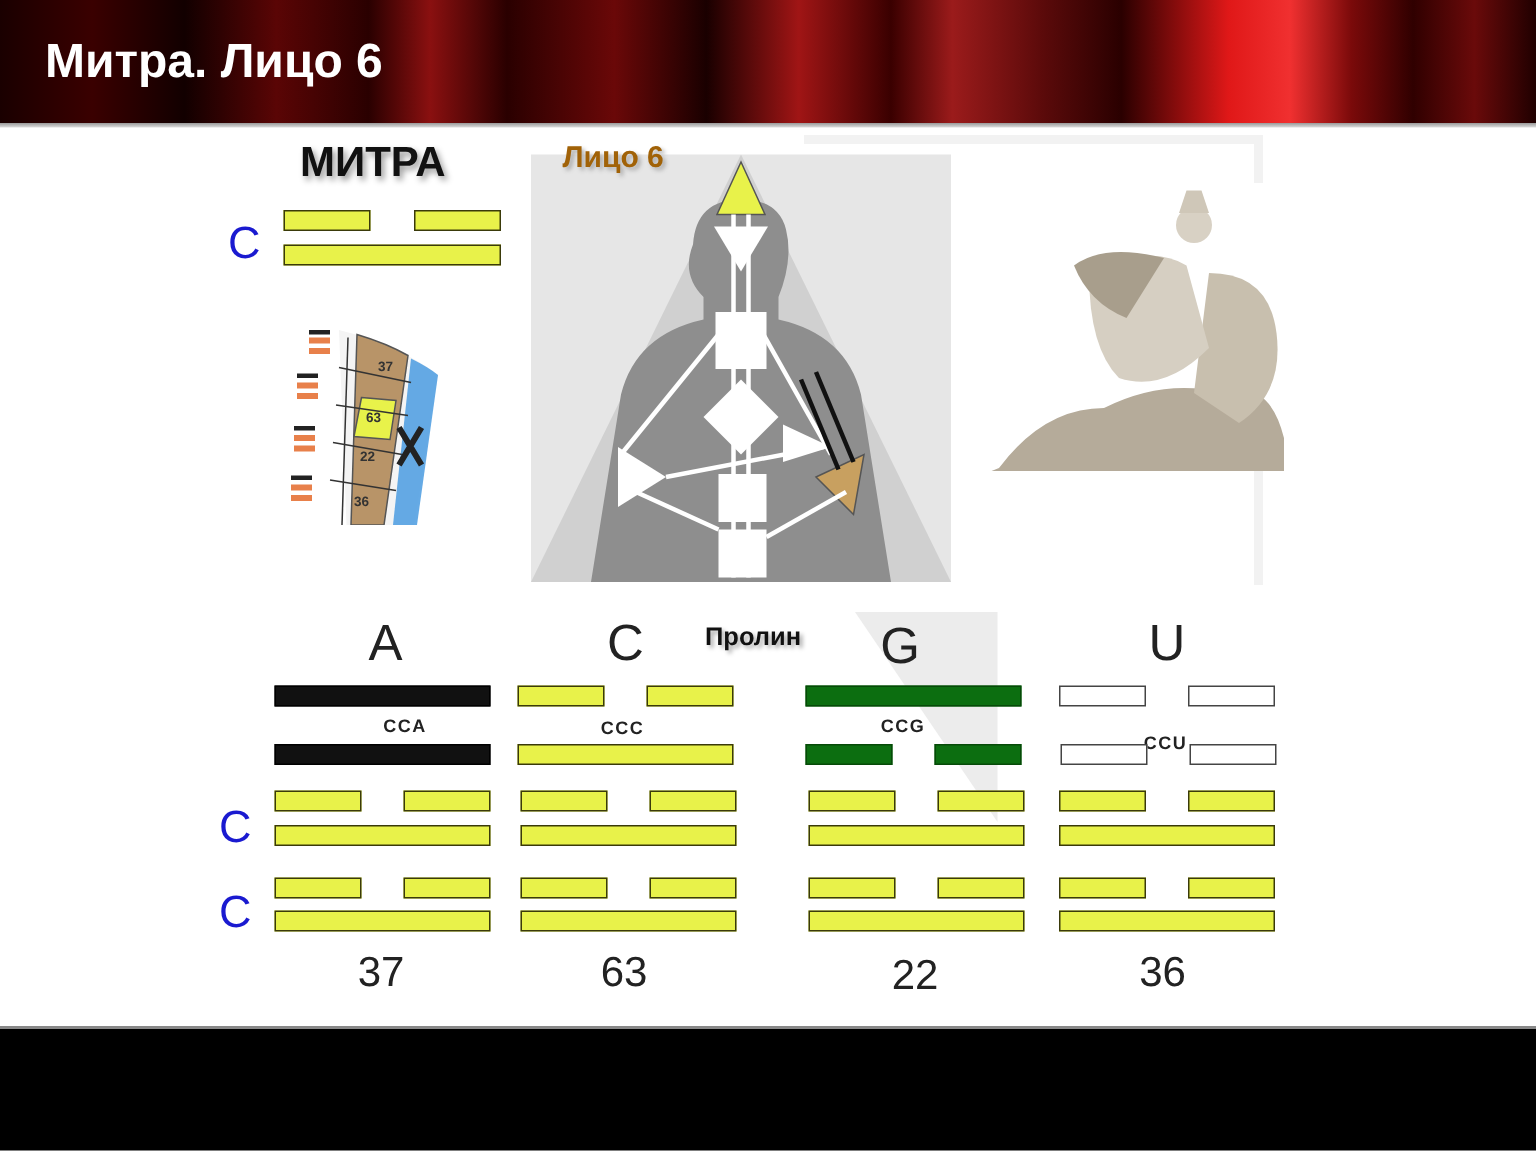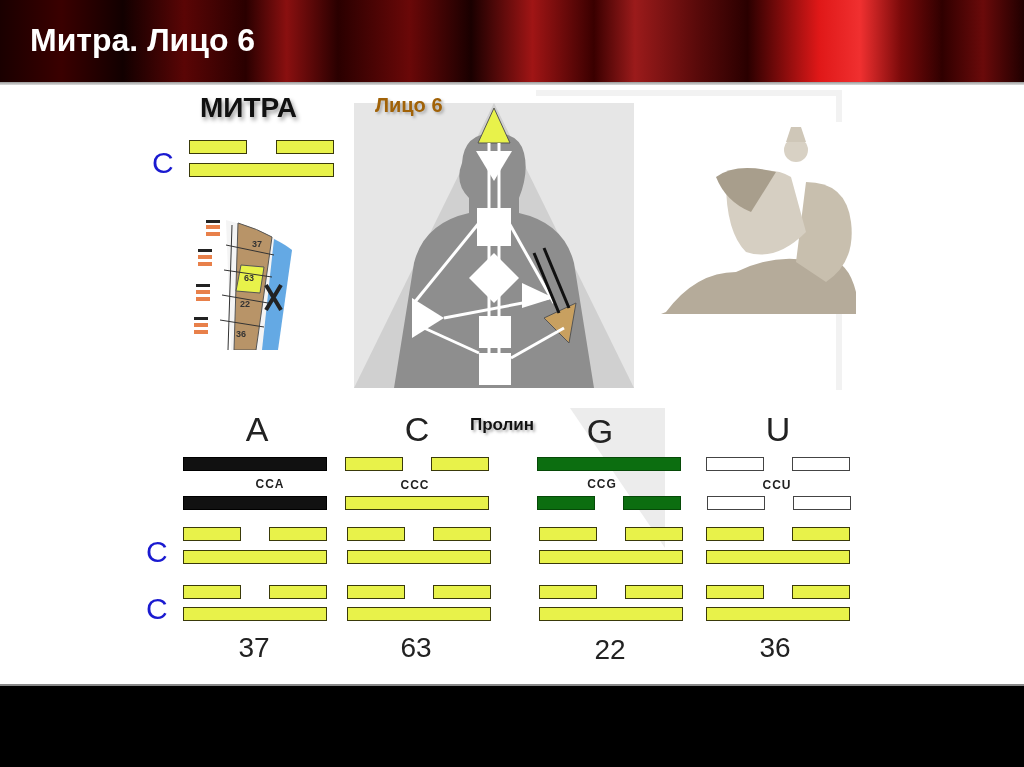--- a/index.html
+++ b/index.html
@@ -155,21 +155,21 @@
 <div class="bar" style="left:625px;top:527px;width:58px;"></div>
 <div class="bar" style="left:539px;top:550px;width:144px;"></div>
 <div class="bar" style="left:539px;top:585px;width:58px;"></div>
 <div class="bar" style="left:625px;top:585px;width:58px;"></div>
 <div class="bar" style="left:539px;top:607px;width:144px;"></div>
 <div class="gate-num" style="left:570px;top:634px;">22</div>
 
 <div class="col-letter" style="left:748px;top:410px;">U</div>
 <div class="bar white" style="left:706px;top:457px;width:58px;"></div>
 <div class="bar white" style="left:792px;top:457px;width:58px;"></div>
-<div class="codon" style="left:737px;top:478px;">CCU</div>
+<div class="codon" style="left:737px;top:488px;">CCU</div>
 <div class="bar white" style="left:707px;top:496px;width:58px;"></div>
 <div class="bar white" style="left:793px;top:496px;width:58px;"></div>
 <div class="bar" style="left:706px;top:527px;width:58px;"></div>
 <div class="bar" style="left:792px;top:527px;width:58px;"></div>
 <div class="bar" style="left:706px;top:550px;width:144px;"></div>
 <div class="bar" style="left:706px;top:585px;width:58px;"></div>
 <div class="bar" style="left:792px;top:585px;width:58px;"></div>
 <div class="bar" style="left:706px;top:607px;width:144px;"></div>
 <div class="gate-num" style="left:735px;top:632px;">36</div>
 

